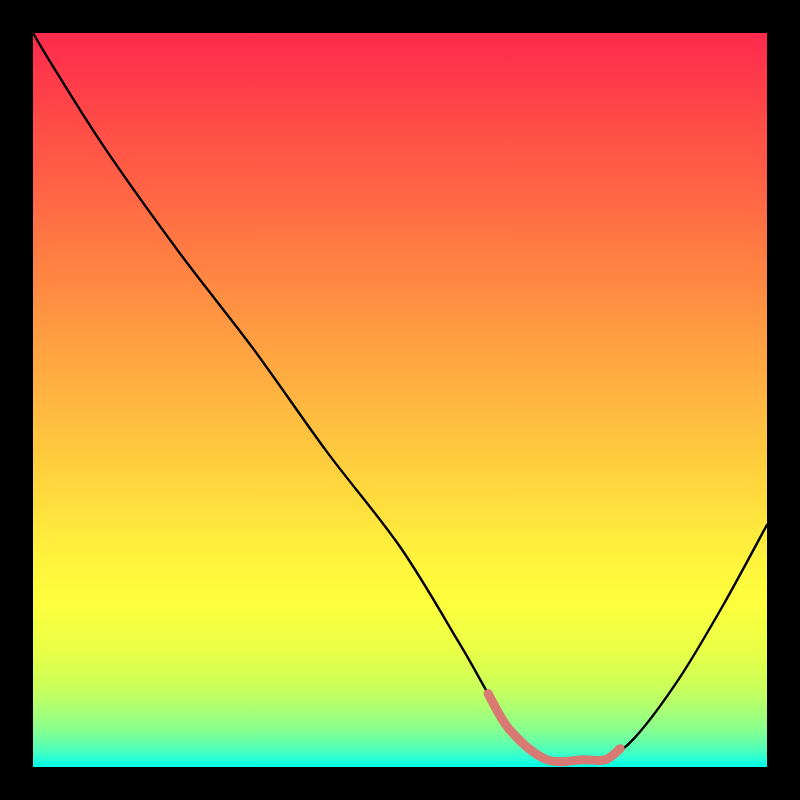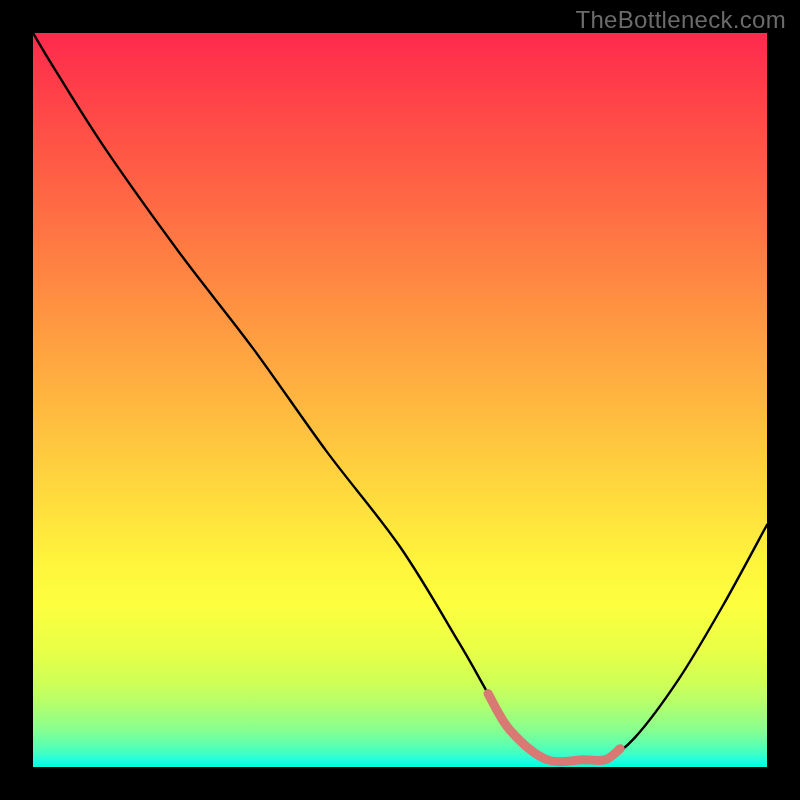--- a/index.html
+++ b/index.html
@@ -62,21 +62,20 @@
     position: absolute;
     inset: 0;
     width: 100%;
     height: 100%;
   }
 </style>
 </head>
 <body>
 
 <div class="container">
-  <div class="watermark">TheBottleneck.com</div>
   <div class="plot-area">
     <div class="gradient-bg"></div>
     <svg class="curve" viewBox="0 0 734 734" preserveAspectRatio="none">
       <path id="main-curve" fill="none" stroke="#000" stroke-width="2.4" stroke-linecap="round" stroke-linejoin="round" d="M 0.00 0.00 C 3.67 6.12, 9.79 17.13, 22.02 36.70 C 34.25 56.27, 52.60 86.86, 73.40 117.44 C 94.20 148.02, 122.33 187.17, 146.80 220.20 C 171.27 253.23, 195.73 282.59, 220.20 315.62 C 244.67 348.65, 269.13 385.35, 293.60 418.38 C 318.07 451.41, 344.98 481.99, 367.00 513.80 C 389.02 545.61, 411.04 584.75, 425.72 609.22 C 440.40 633.69, 446.52 645.92, 455.08 660.60 C 463.64 675.28, 467.31 686.29, 477.10 697.30 C 486.89 708.31, 501.57 721.77, 513.80 726.66 C 526.03 731.55, 540.71 726.66, 550.50 726.66 C 560.29 726.66, 563.96 730.33, 572.52 726.66 C 581.08 722.99, 589.65 718.10, 601.88 704.64 C 614.11 691.18, 631.24 667.94, 645.92 645.92 C 660.60 623.90, 675.28 598.21, 689.96 572.52 C 704.64 546.83, 726.66 505.24, 734.00 491.78"></path>
       <path id="accent-curve" fill="none" stroke="#d87a73" stroke-width="9" stroke-linecap="round" stroke-linejoin="round" d="M 455.08 660.60 C 458.75 666.72, 467.31 686.29, 477.10 697.30 C 486.89 708.31, 501.57 721.77, 513.80 726.66 C 526.03 731.55, 540.71 726.66, 550.50 726.66 C 560.29 726.66, 566.40 728.50, 572.52 726.66 C 578.64 724.82, 584.75 717.49, 587.20 715.65"></path>
     </svg>
   </div>
 </div>
 
 </body></html>

